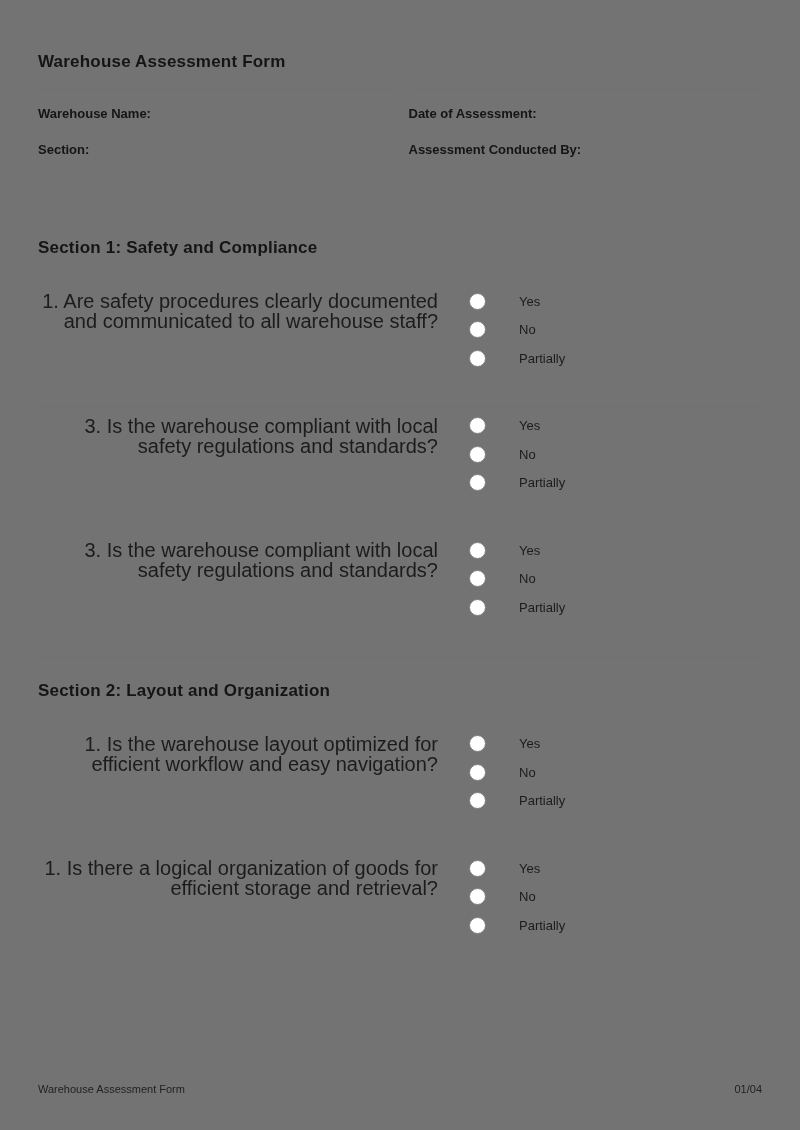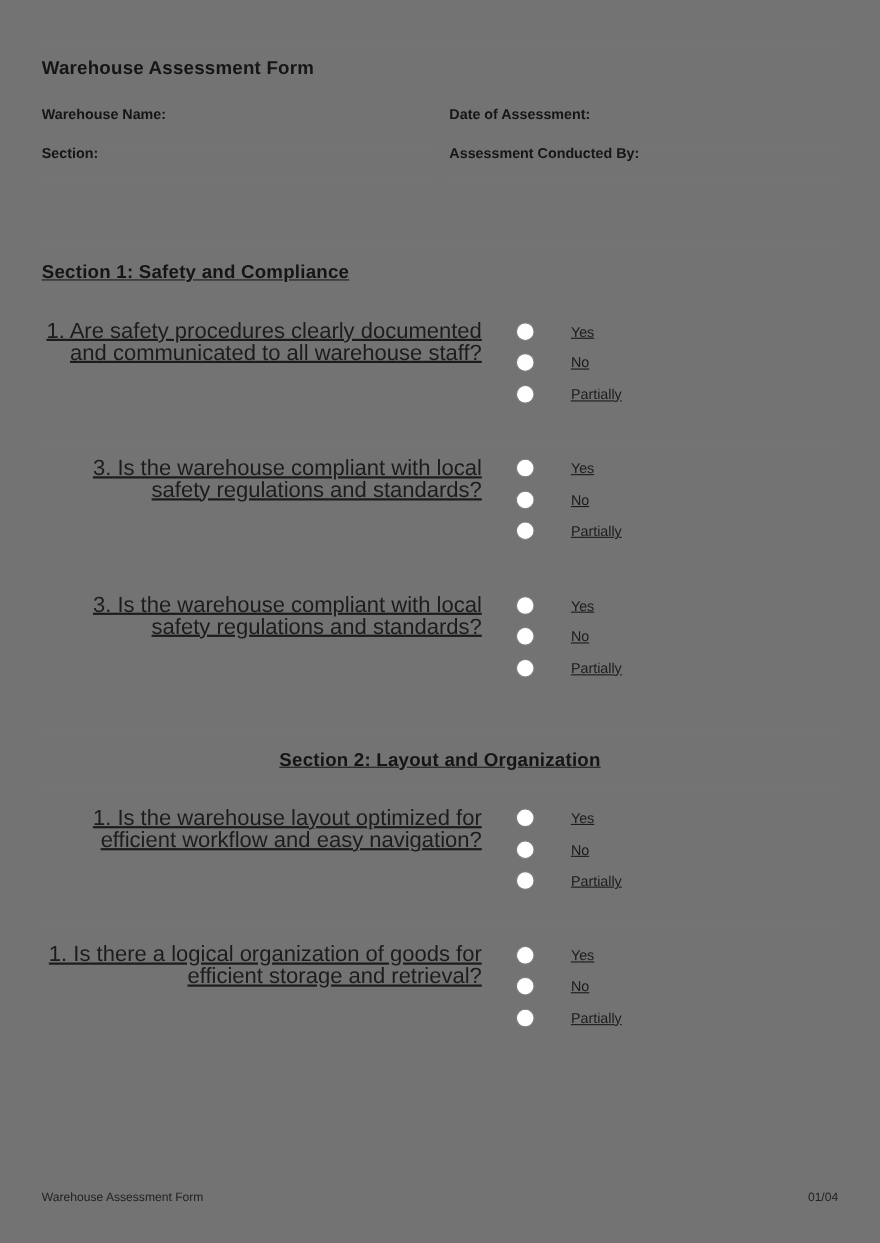--- a/index.html
+++ b/index.html
@@ -28,34 +28,35 @@
   .fields {
     margin-top: 21px;
     display: grid;
     grid-template-columns: 1fr 1fr;
     column-gap: 17px;
   }
   .field {
     height: 36px;
     border-top: 1px solid #757575;
     display: flex;
+    align-items: center;
     font-size: 13px;
     font-weight: bold;
     color: #151515;
   }
   .field.last-row { border-bottom: 1px solid #757575; }
-  .section { display: block; text-decoration: underline; }
+  .section { display: block; }
   .section-2 { margin-top: 14px; }
   .section-header {
     margin-top: 53px;
     border-top: 1px solid #757575;
     border-bottom: 1px solid #757575;
     padding: 14px 0;
   }
-  .section-2 .section-header { margin-top: 0; text-align: center; }
+  .section-2 .section-header { margin-top: 0; }
   .section-header h2 {
     font-size: 17px;
     font-weight: bold;
     line-height: 26px;
     color: #151515;
     letter-spacing: 0.2px;
   }
   .qblock {
     display: flex;
     justify-content: space-between;

